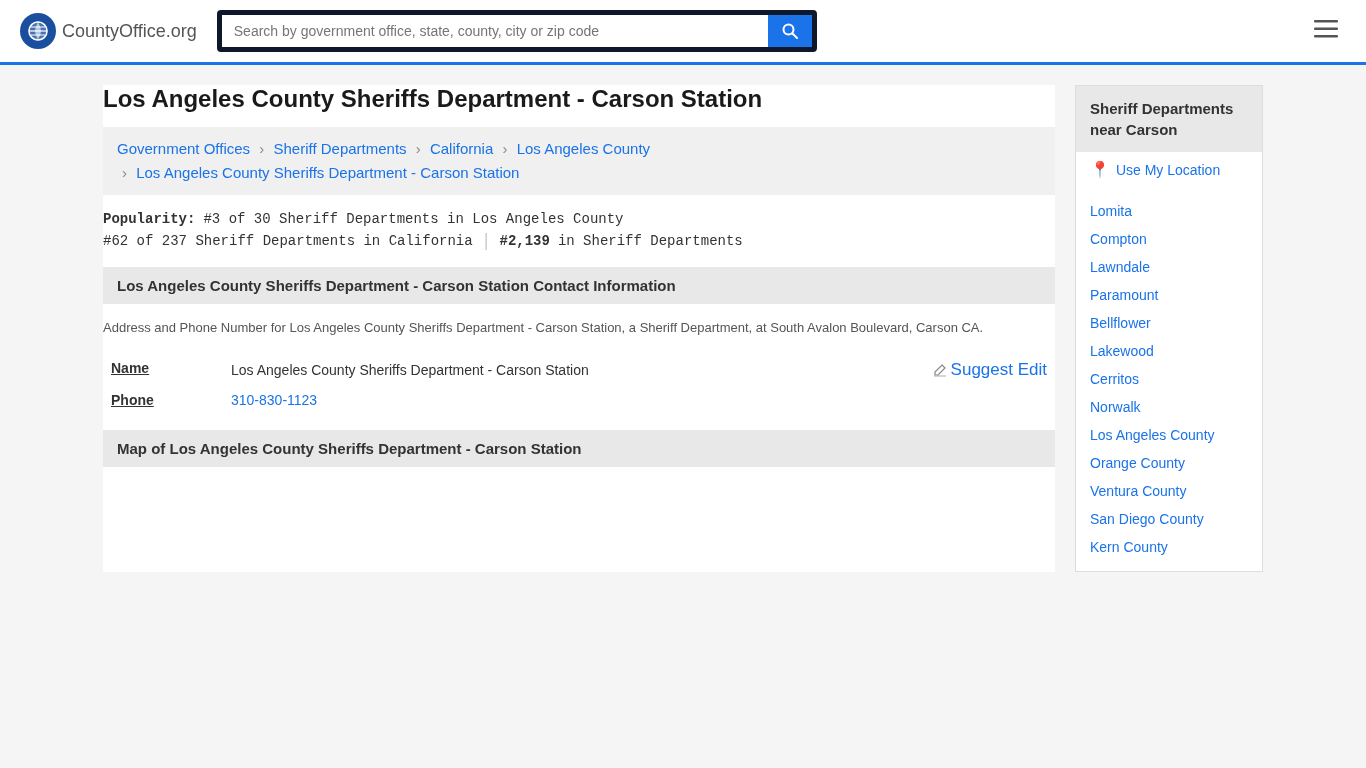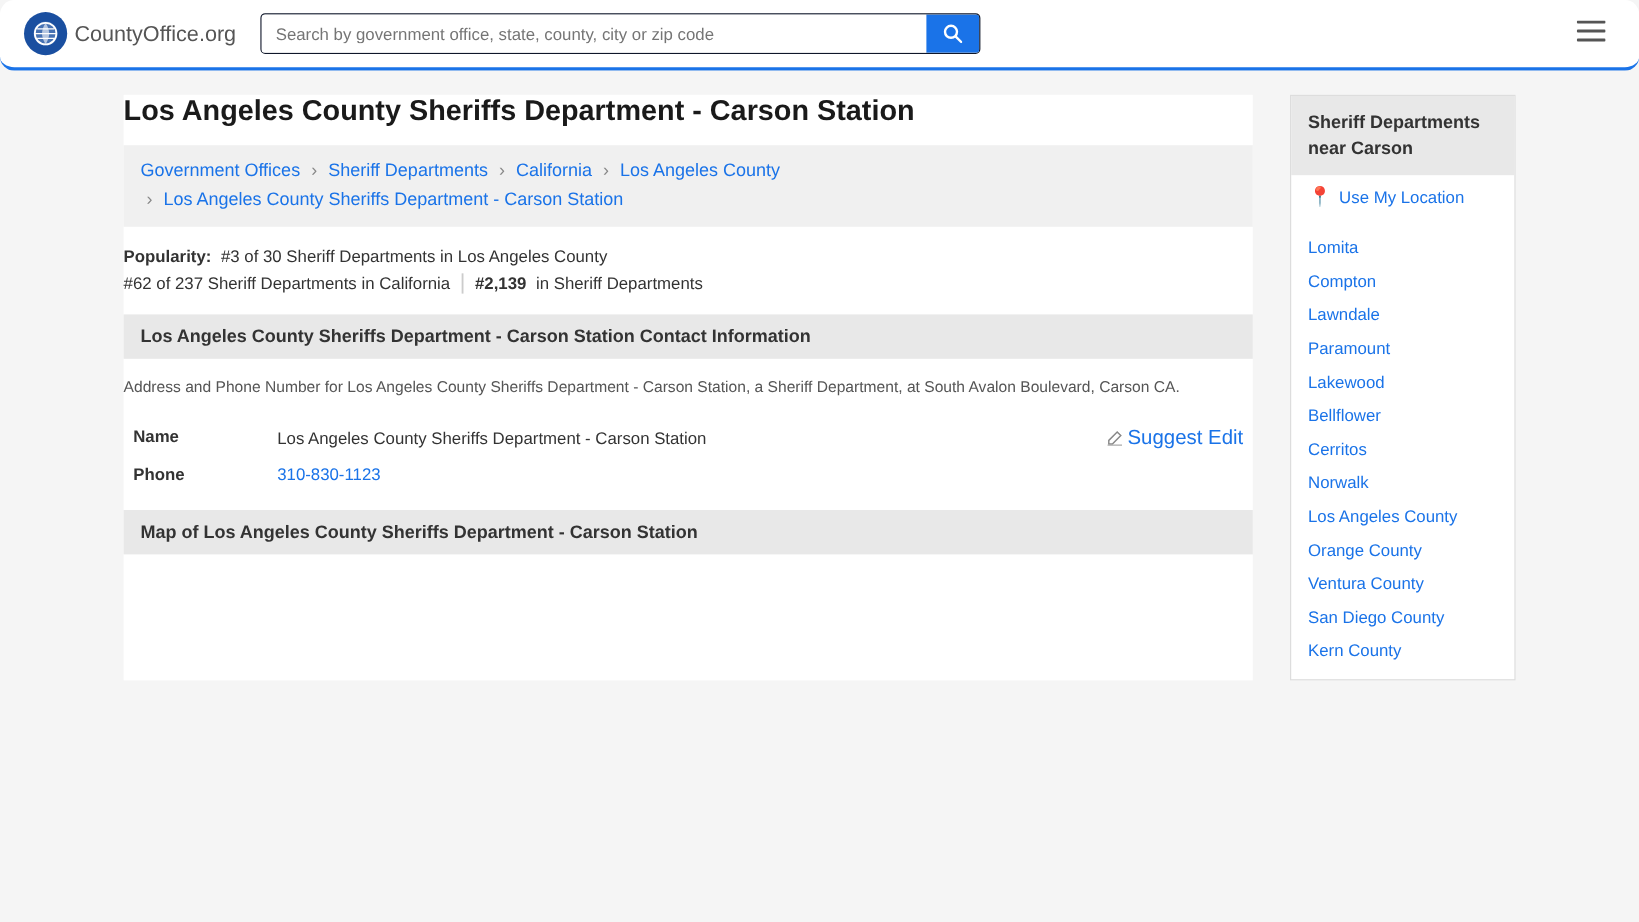--- a/index.html
+++ b/index.html
@@ -6,21 +6,20 @@
     body { font-family: Arial, sans-serif; font-size: 14px; color: #333; background: #f5f5f5; }
 
     
     .header {
       background: #fff;
       border-bottom: 3px solid #1a73e8;
       padding: 10px 20px;
       display: flex;
       align-items: center;
       gap: 20px;
-      border-radius: 12px;
     }
     .logo-area {
       display: flex;
       align-items: center;
       gap: 6px;
       text-decoration: none;
       flex-shrink: 0;
     }
     .logo-icon {
       width: 36px;
@@ -38,21 +37,21 @@
       font-size: 18px;
       font-weight: bold;
       color: #1a4fa0;
     }
     .logo-text span { color: #555; font-weight: normal; }
     .search-area {
       flex: 1;
       max-width: 600px;
       display: flex;
       align-items: center;
-      border: 1px solid #0f172a;
+      border: 5px solid #0f172a;
       border-radius: 4px;
       background: #fff;
       overflow: hidden;
     }
     .search-input {
       flex: 1;
       padding: 8px 12px;
       border: none;
       outline: none;
       font-size: 14px;
@@ -78,21 +77,21 @@
       padding: 4px 8px;
       margin-left: auto;
     }
 
     
     .main-container {
       max-width: 1200px;
       margin: 0 auto;
       padding: 20px;
       display: flex;
-      gap: 31px;
+      gap: 20px;
     }
     .content-area {
       flex: 1;
       background: #fff;
     }
     .sidebar {
       width: 188px;
       flex-shrink: 0;
     }
 
@@ -121,20 +120,21 @@
 
     
     .popularity-section {
       margin-bottom: 16px;
     }
     .popularity-line {
       display: flex;
       align-items: center;
       gap: 8px;
       flex-wrap: wrap;
+      font-family: Liberation Mono, monospace;
     }
     .popularity-label {
       font-weight: bold;
       font-size: 14px;
     }
     .pop-rank {
       font-size: 14px;
     }
     .pop-divider {
       color: #ccc;
@@ -167,20 +167,21 @@
     }
     .info-table tr td {
       padding: 6px 8px;
       vertical-align: top;
       font-size: 14px;
     }
     .info-table td:first-child {
       font-weight: bold;
       width: 120px;
       white-space: nowrap;
+      text-decoration: underline;
     }
     .info-table .name-cell {
       display: flex;
       align-items: center;
       justify-content: space-between;
     }
     .suggest-edit {
       color: #1a73e8;
       text-decoration: none;
       font-size: 17px;
@@ -357,22 +358,22 @@
       <div class="use-location">
         <span class="location-pin">📍</span>
         <a href="#">Use My Location</a>
       </div>
       <ul class="sidebar-list">
 
       <li><a href="#">Lomita</a></li>
           <li><a href="#">Compton</a></li>
           <li><a href="#">Lawndale</a></li>
           <li><a href="#">Paramount</a></li>
+          <li><a href="#">Bellflower</a></li>
           <li><a href="#">Lakewood</a></li>
-          <li><a href="#">Bellflower</a></li>
           <li><a href="#">Cerritos</a></li>
           <li><a href="#">Norwalk</a></li>
           <li><a href="#">Los Angeles County</a></li>
           <li><a href="#">Orange County</a></li>
           <li><a href="#">Ventura County</a></li>
           <li><a href="#">San Diego County</a></li>
           <li><a href="#">Kern County</a></li>
         </ul>
     </div>
   </aside>

